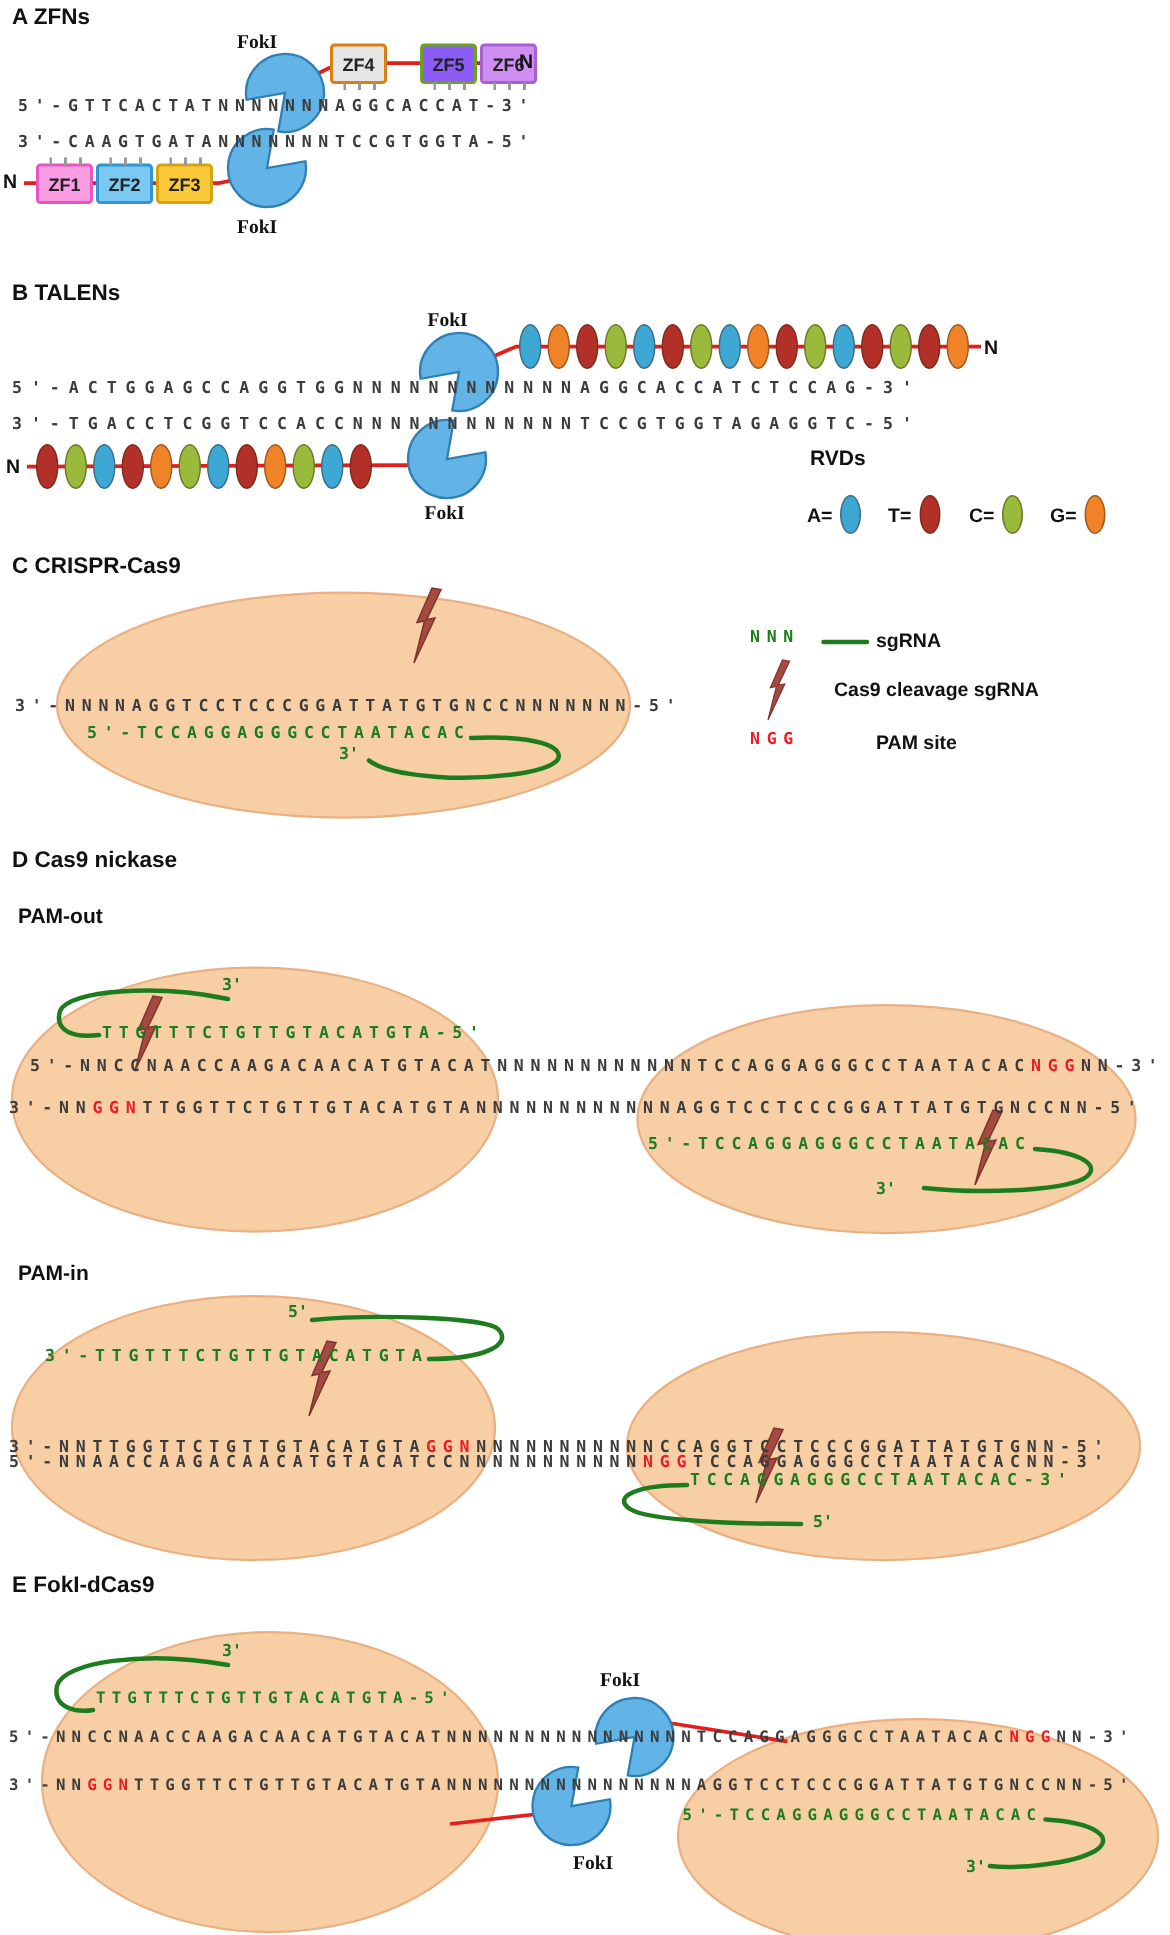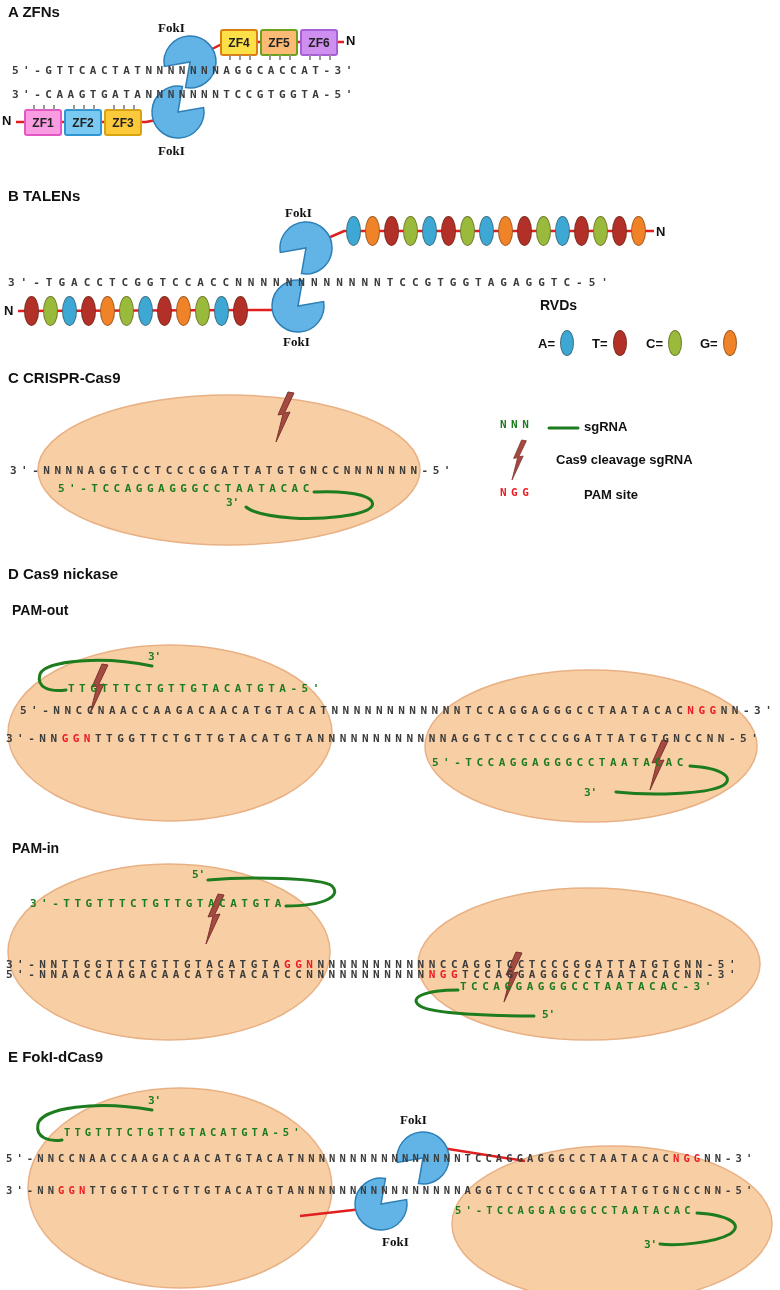--- a/index.html
+++ b/index.html
@@ -105,22 +105,22 @@
       <path class="pacman" d="M26,26 L30.5,0.4 A26,26 0 1 0 51.6,21.5 Z"></path>
       </g>
     <g transform="translate(397,1132)">
       <path class="pacman" d="M26,26 L21.5,51.6 A26,26 0 1 0 0.4,30.5 Z"></path>
       </g>
   </svg>
 
   <div class="abs panel-title" style="left:8px;top:3px">A  ZFNs</div>
   <div class="abs foki-label" style="left:158px;top:20px">FokI</div>
   <div class="abs zf-row zf-ticks-bottom" style="left:220px;top:29px">
-      <div class="zf-box" style="background: #fde047; border-color: rgb(219, 127, 18);">ZF4</div>
-      <div class="zf-box" style="background: #fdba74; border-color: rgb(109, 162, 30);">ZF5</div>
+      <div class="zf-box" style="background: #e5e5e5; border-color: rgb(219, 127, 18);">ZF4</div>
+      <div class="zf-box" style="background: #8b5cf6; border-color: rgb(109, 162, 30); margin-left: 20px;">ZF5</div>
       <div class="zf-box" style="background: rgb(207, 143, 240); border-color: rgb(167, 95, 214);">ZF6</div>
     </div>
   <div class="abs n-label" style="left:346px;top:33px">N</div>
   <div class="abs seq" style="left:12px;top:64px"><span>5'-GTTCACTATNNNNNNNAGGCACCAT-3'</span></div>
   <div class="abs seq" style="left:12px;top:88px"><span>3'-CAAGTGATANNNNNNNTCCGTGGTA-5'</span></div>
   <div class="abs n-label" style="left:2px;top:113px">N</div>
   <div class="abs zf-row zf-ticks-top" style="left:24px;top:109px">
       <div class="zf-box" style="background: rgb(250, 156, 226); border-color: rgb(229, 86, 196);">ZF1</div>
       <div class="zf-box" style="background: rgb(121, 201, 242); border-color: rgb(47, 150, 212);">ZF2</div>
       <div class="zf-box" style="background: rgb(251, 201, 58); border-color: rgb(215, 163, 14);">ZF3</div>
@@ -141,20 +141,21 @@
       <span class="rvd-oval" style="background: rgb(240, 130, 39);"></span>
       <span class="rvd-oval" style="background: rgb(178, 48, 40);"></span>
       <span class="rvd-oval" style="background: rgb(154, 186, 60);"></span>
       <span class="rvd-oval" style="background: rgb(62, 168, 213);"></span>
       <span class="rvd-oval" style="background: rgb(178, 48, 40);"></span>
       <span class="rvd-oval" style="background: rgb(154, 186, 60);"></span>
       <span class="rvd-oval" style="background: rgb(178, 48, 40);"></span>
       <span class="rvd-oval" style="background: rgb(240, 130, 39);"></span>
     </div>
   <div class="abs n-label" style="left:656px;top:224px">N</div>
+  <div class="abs seq seq-b" style="left:8px;top:252px"><span>5'-ACTGGAGCCAGGTGGNNNNNNNNNNNNAGGCACCATCTCCAG-3'</span></div>
   <div class="abs seq seq-b" style="left:8px;top:276px"><span>3'-TGACCTCGGTCCACCNNNNNNNNNNNNTCCGTGGTAGAGGTC-5'</span></div>
   <div class="abs n-label" style="left:4px;top:303px">N</div>
   <div class="abs rvd-row" style="left:24px;top:296px">
       <span class="rvd-oval" style="background: rgb(178, 48, 40);"></span>
       <span class="rvd-oval" style="background: rgb(154, 186, 60);"></span>
       <span class="rvd-oval" style="background: rgb(62, 168, 213);"></span>
       <span class="rvd-oval" style="background: rgb(178, 48, 40);"></span>
       <span class="rvd-oval" style="background: rgb(240, 130, 39);"></span>
       <span class="rvd-oval" style="background: rgb(154, 186, 60);"></span>
       <span class="rvd-oval" style="background: rgb(62, 168, 213);"></span>

